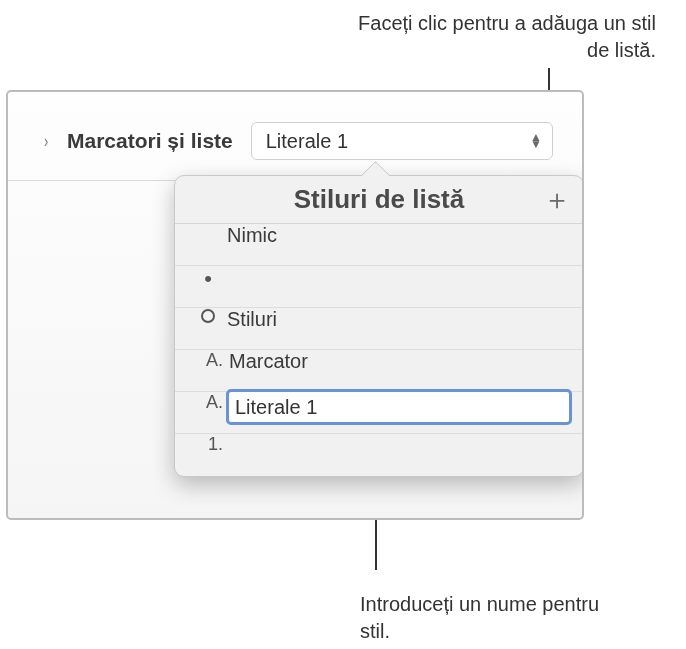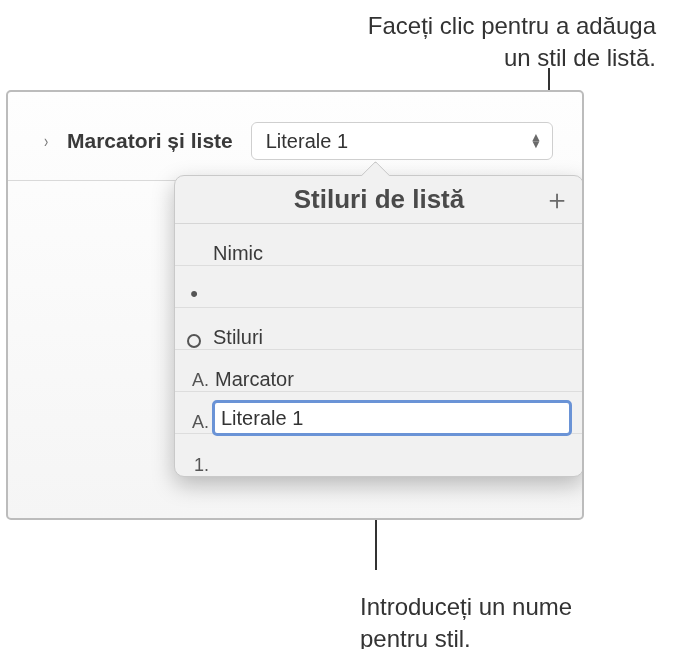--- a/index.html
+++ b/index.html
@@ -10,21 +10,21 @@
     body {
       font-family: -apple-system, "Helvetica Neue", Helvetica, Arial, sans-serif;
       background: #ffffff;
       width: 686px;
       height: 649px;
       position: relative;
       overflow: hidden;
     }
     .annotation {
       position: absolute;
-      font-size: 24px;
+      font-size: 20px;
       color: #333;
       line-height: 1.35;
       text-align: right;
     }
     .annotation.top {
       top: 10px;
       right: 30px;
       width: 320px;
     }
     .annotation.bottom {
@@ -164,23 +164,23 @@
       font-size: 28px;
       color: #6b6b6b;
       cursor: pointer;
       font-weight: 300;
     }
     .style-list {
       list-style: none;
     }
     .style-row {
       display: flex;
-      align-items: flex-end;
+      align-items: flex-start;
       height: 42px;
-      padding: 0 14px 0 6px;
+      padding: 0 14px 0 20px;
       border-bottom: 1px solid #dddddd;
       font-size: 20px;
       color: #3a3a3a;
     }
     .style-row:last-child {
       border-bottom: none;
       border-bottom-left-radius: 10px;
       border-bottom-right-radius: 10px;
     }
     .row-icon {

